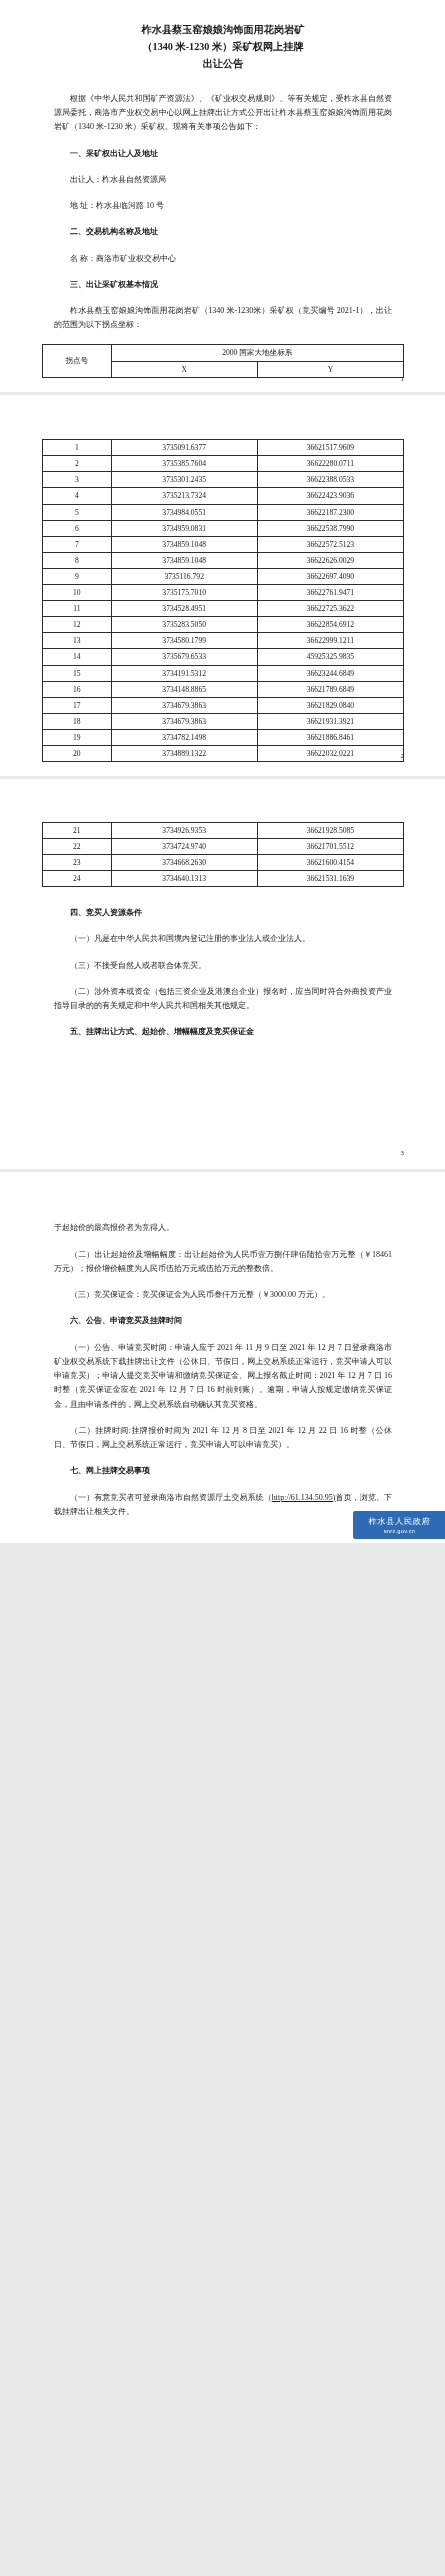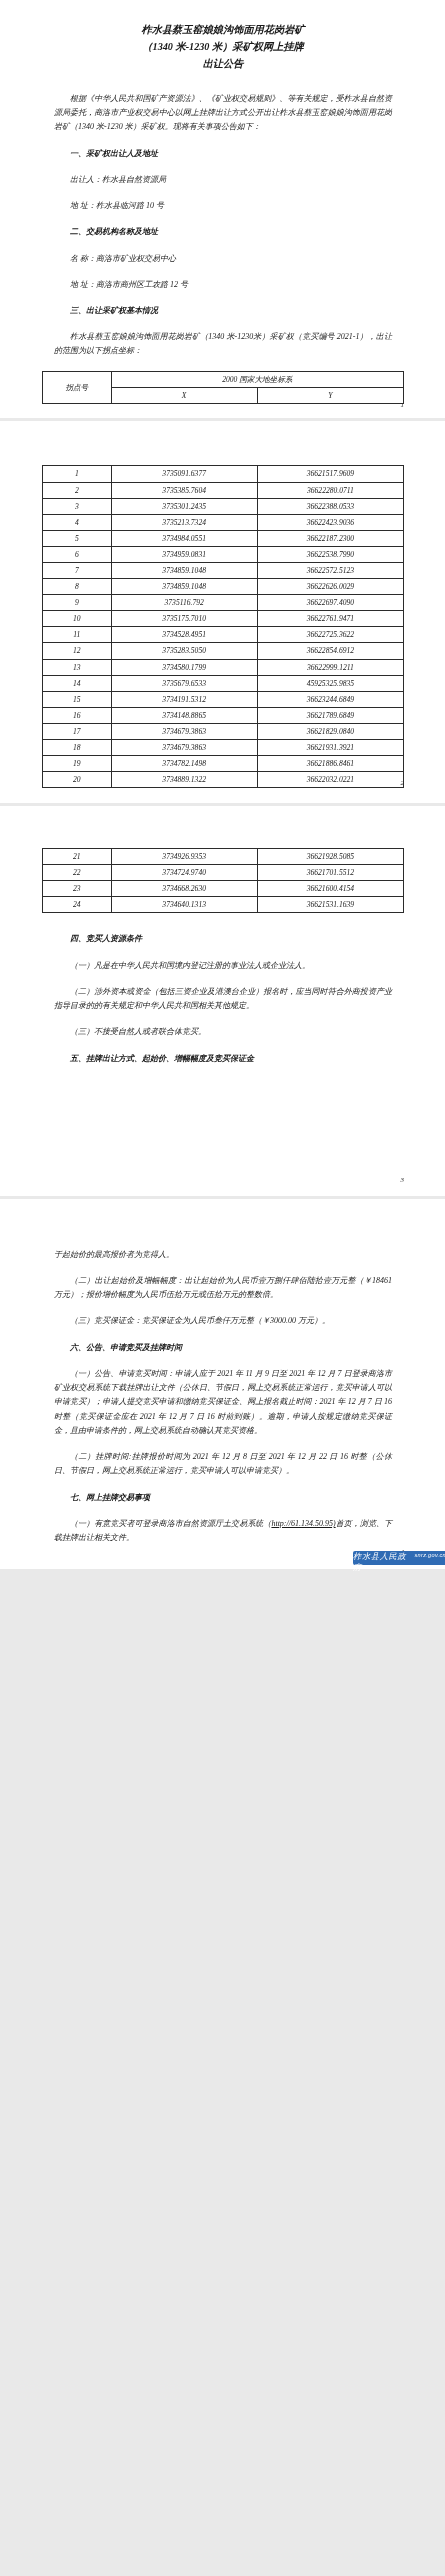--- a/index.html
+++ b/index.html
@@ -12,21 +12,20 @@
     font-family: "Liberation Serif", serif;
     color: #1a1a1a;
   }
   .page {
     width: 446px;
     background: #ffffff;
     box-sizing: border-box;
     padding: 17px 42px 11.8px 42px;
     position: relative;
     border-bottom: 3.9px solid #e9e9e9;
-    font-style: italic;
   }
   .doc-title {
     text-align: center;
     font-weight: bold;
     font-size: 10.2px;
     line-height: 1.65;
     margin: 5.2px 0 2.6px 0;
   }
   .doc-title div {
     white-space: nowrap;
@@ -77,25 +76,27 @@
   
   .page-table {
     margin-top: 3.9px;
   }
 
   .footer-logo {
     position: absolute;
     right: 0;
     bottom: 3.9px;
     width: 93px;
-    height: 14px;
+    height: 28px;
     background: #2f6bb4;
     color: #ffffff;
     border-radius: 2px 0 0 2px;
     display: flex;
+    flex-direction: column;
+    align-items: center;
     justify-content: center;
     font-family: "Liberation Sans", sans-serif;
   }
   .footer-logo .fl-main {
     font-size: 8.2px;
     letter-spacing: 0.7px;
     font-family: "Liberation Serif", serif;
   }
   .footer-logo .fl-sub {
     font-size: 5.6px;
@@ -116,21 +117,20 @@
     <div>（1340 米-1230 米）采矿权网上挂牌</div>
     <div>出让公告</div>
   </div>
   <div class="gap"></div>
   <p class="indent">根据《中华人民共和国矿产资源法》、《矿业权交易规则》、等有关规定，受柞水县自然资源局委托，商洛市产业权交易中心以网上挂牌出让方式公开出让柞水县蔡玉窑娘娘沟饰面用花岗岩矿（1340 米-1230 米）采矿权。现将有关事项公告如下：</p>
   <p style="text-indent:2em;font-weight:bold;">一、采矿权出让人及地址</p>
   <p class="indent">出让人：柞水县自然资源局</p>
   <p class="indent">地  址：柞水县临河路 10 号</p>
   <p style="text-indent:2em;font-weight:bold;">二、交易机构名称及地址</p>
   <p class="indent">名  称：商洛市矿业权交易中心</p>
-  <p class="indent">地  址：商洛市商州区工农路 12 号</p>
   <p style="text-indent:2em;font-weight:bold;">三、出让采矿权基本情况</p>
   <p class="indent">柞水县蔡玉窑娘娘沟饰面用花岗岩矿（1340 米-1230米）采矿权（竞买编号 2021-1），出让的范围为以下拐点坐标：</p>
 
   <div class="page1-table-wrap">
     <table class="coord">
       <tbody>
           <tr>
         <th class="col-no" rowspan="2">拐点号</th>
         <th colspan="2">2000 国家大地坐标系</th>
       </tr>
@@ -274,22 +274,22 @@
         <tr>
           <td class="col-no">24</td>
           <td class="col-x">3734640.1313</td>
           <td class="col-y">36621531.1639</td>
         </tr>
       </tbody>
   </table>
   <div class="gap"></div>
   <p style="text-indent:2em;font-weight:bold;">四、竞买人资源条件</p>
   <p class="indent">（一）凡是在中华人民共和国境内登记注册的事业法人或企业法人。</p>
+  <p class="indent">（三）不接受自然人或者联合体竞买。</p>
   <p class="indent">（二）涉外资本或资金（包括三资企业及港澳台企业）报名时，应当同时符合外商投资产业指导目录的的有关规定和中华人民共和国相关其他规定。</p>
-  <p class="indent">（三）不接受自然人或者联合体竞买。</p>
   <p style="text-indent:2em;font-weight:bold;">五、挂牌出让方式、起始价、增幅幅度及竞买保证金</p>
   <div class="pagenum" style="bottom:13px;">3</div>
 </div>
 
 <div class="page" style="min-height:275px;padding-top:37px;">
   <p>于起始价的最高报价者为竞得人。</p>
   <p class="indent">（二）出让起始价及增幅幅度：出让起始价为人民币壹万捌仟肆佰陆拾壹万元整（￥18461 万元）；报价增价幅度为人民币伍拾万元或伍拾万元的整数倍。</p>
   <p class="indent">（三）竞买保证金：竞买保证金为人民币叁仟万元整（￥3000.00 万元）。</p>
   <p style="text-indent:2em;font-weight:bold;">六、公告、申请竞买及挂牌时间</p>
   <p class="indent">（一）公告、申请竞买时间：申请人应于 2021 年 11 月 9 日至 2021 年 12 月 7 日登录商洛市矿业权交易系统下载挂牌出让文件（公休日、节假日，网上交易系统正常运行，竞买申请人可以申请竞买）；申请人提交竞买申请和缴纳竞买保证金、网上报名截止时间：2021 年 12 月 7 日 16 时整（竞买保证金应在 2021 年 12 月 7 日 16 时前到账）。逾期，申请人按规定缴纳竞买保证金，且由申请条件的，网上交易系统自动确认其竞买资格。</p>

